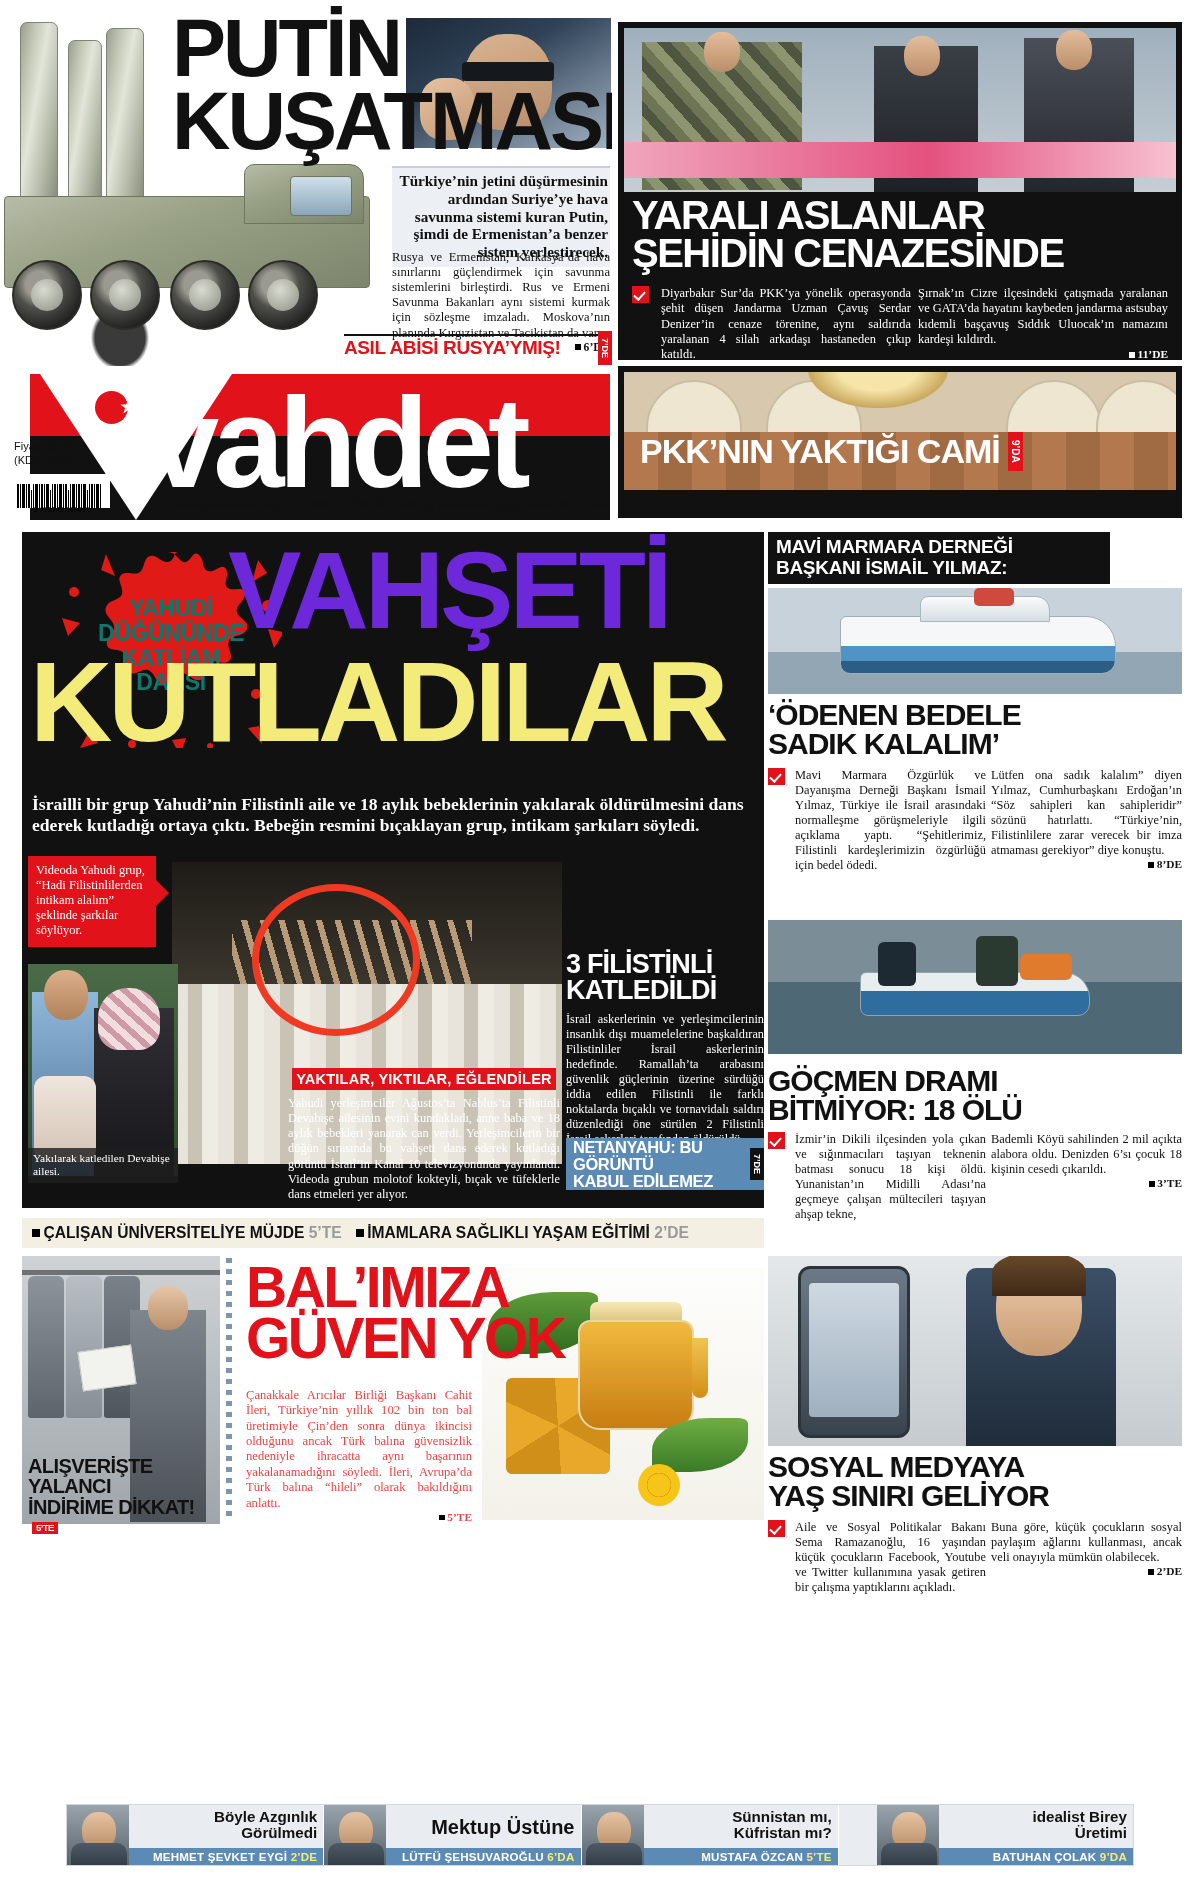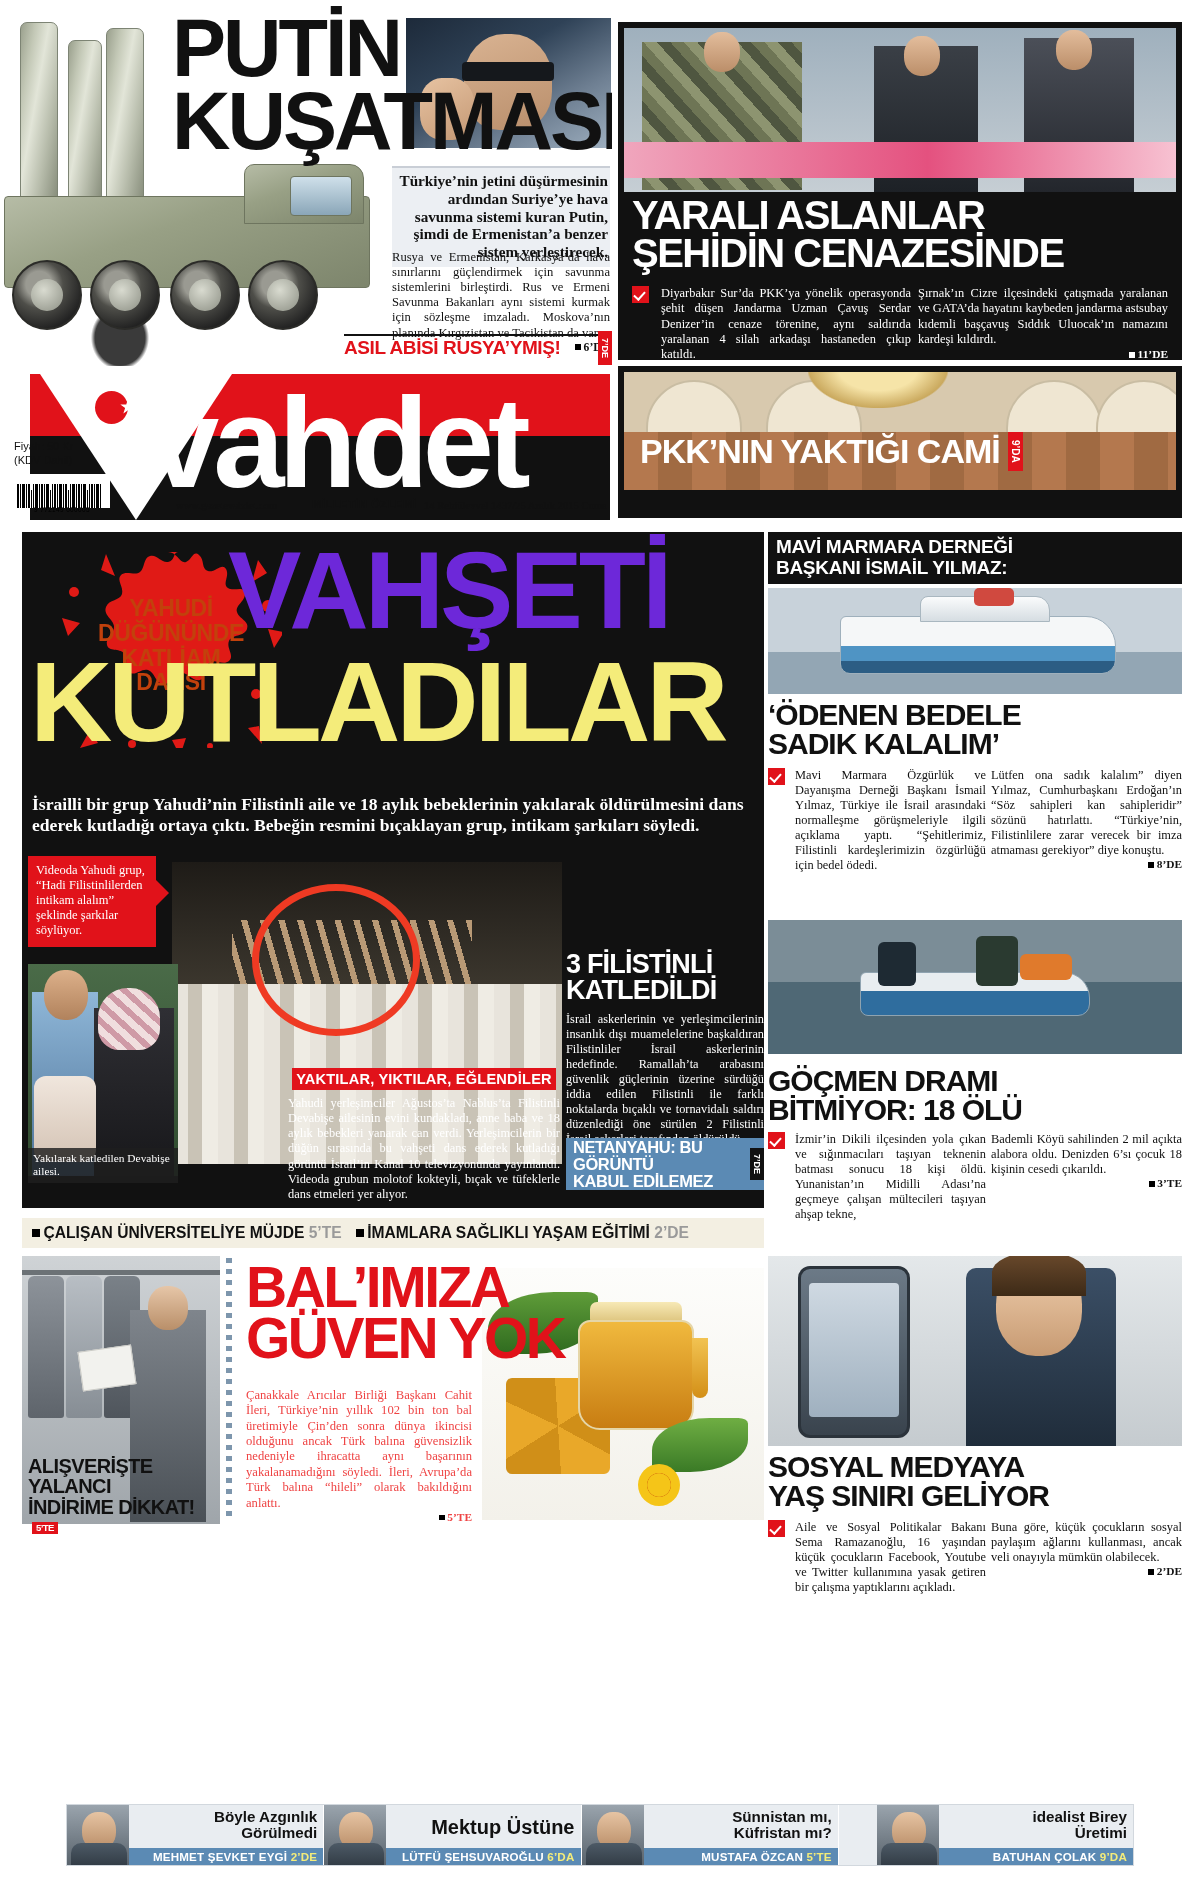--- a/index.html
+++ b/index.html
@@ -155,21 +155,21 @@
   #cami-title { left:640px; top:432px; display:flex; align-items:center; }
   #cami-title .t { color:#fff; font-weight:bold; font-size:34px; letter-spacing:-1px; }
   #cami-title .pg { margin-left:8px; background:#e1121a; color:#fff; font-weight:bold; font-size:10px;
      padding:8px 2px; writing-mode:vertical-rl; }
 
   
   #main { left:22px; top:532px; width:742px; height:676px; background:#111; }
   #splat { left:60px; top:548px; width:222px; height:200px; }
   #splat svg { width:100%; height:100%; display:block; }
   #splat .lbl { position:absolute; left:0; top:48px; width:100%; text-align:center;
-     color:#c2410c; font-weight:bold; font-size:23px; line-height:1.08; letter-spacing:-.4px; }
+     color:#0f766e; font-weight:bold; font-size:23px; line-height:1.08; letter-spacing:-.4px; }
   #mh1 { left:228px; top:542px; width:530px; }
   #mh1 div { color:#6d28d9; font-weight:bold; font-size:110px; line-height:.88; letter-spacing:-4px; }
   #mh2 { left:30px; top:652px; width:730px; }
   #mh2 div { color:#f4ec7a; font-weight:bold; font-size:114px; line-height:.88; letter-spacing:-4px; }
   #main-lead { left:32px; top:794px; width:722px; }
   #main-lead p { color:#fff; font-family:"Liberation Serif", serif; font-weight:bold;
      font-size:17.6px; line-height:1.2; }
 
   #main-photo { left:172px; top:862px; width:390px; height:302px; overflow:hidden;
      background:linear-gradient(#4a443b,#2a2722); }
@@ -216,21 +216,21 @@
      text-align:justify; }
   #filis .b .pg { font-weight:bold; font-size:11.4px; white-space:nowrap; }
 
   #neta { left:566px; top:1138px; width:198px; height:52px; background:#5b8ab4;
      display:flex; align-items:center; padding:4px 0 4px 7px; }
   #neta .t { color:#fff; font-weight:bold; font-size:16.5px; line-height:1.03; letter-spacing:-.4px; }
   #neta .pg { margin-left:auto; background:#111; color:#fff; font-weight:bold; font-size:9px;
      padding:6px 2px; writing-mode:vertical-rl; }
 
   
-  #sb-head { left:768px; top:532px; width:414px; height:52px; background:#111;
+  #sb-head { left:768px; top:532px; width:342px; height:52px; background:#111;
      padding:5px 8px; }
   #sb-head div { color:#fff; font-weight:bold; font-size:19px; line-height:1.08; letter-spacing:-.3px; }
 
   #ship-photo { left:768px; top:588px; width:414px; height:106px; overflow:hidden;
      background:linear-gradient(#c8d2da 0 60%,#93a6b4 60% 100%); }
   #ship-photo .hull { position:absolute; left:72px; top:28px; width:276px; height:58px; border-radius:6px 30px 14px 10px;
      background:linear-gradient(#f5f7f8 0 52%,#4f94c4 52% 78%,#2c5d84 78% 100%); border:1px solid #9fb0bc; }
   #ship-photo .deck { position:absolute; left:152px; top:8px; width:130px; height:26px; border-radius:8px 14px 0 0;
      background:linear-gradient(#fafbfc,#d6dde2); border:1px solid #a9b7c0; }
   #ship-photo .stack { position:absolute; left:206px; top:0px; width:40px; height:18px; border-radius:5px;

